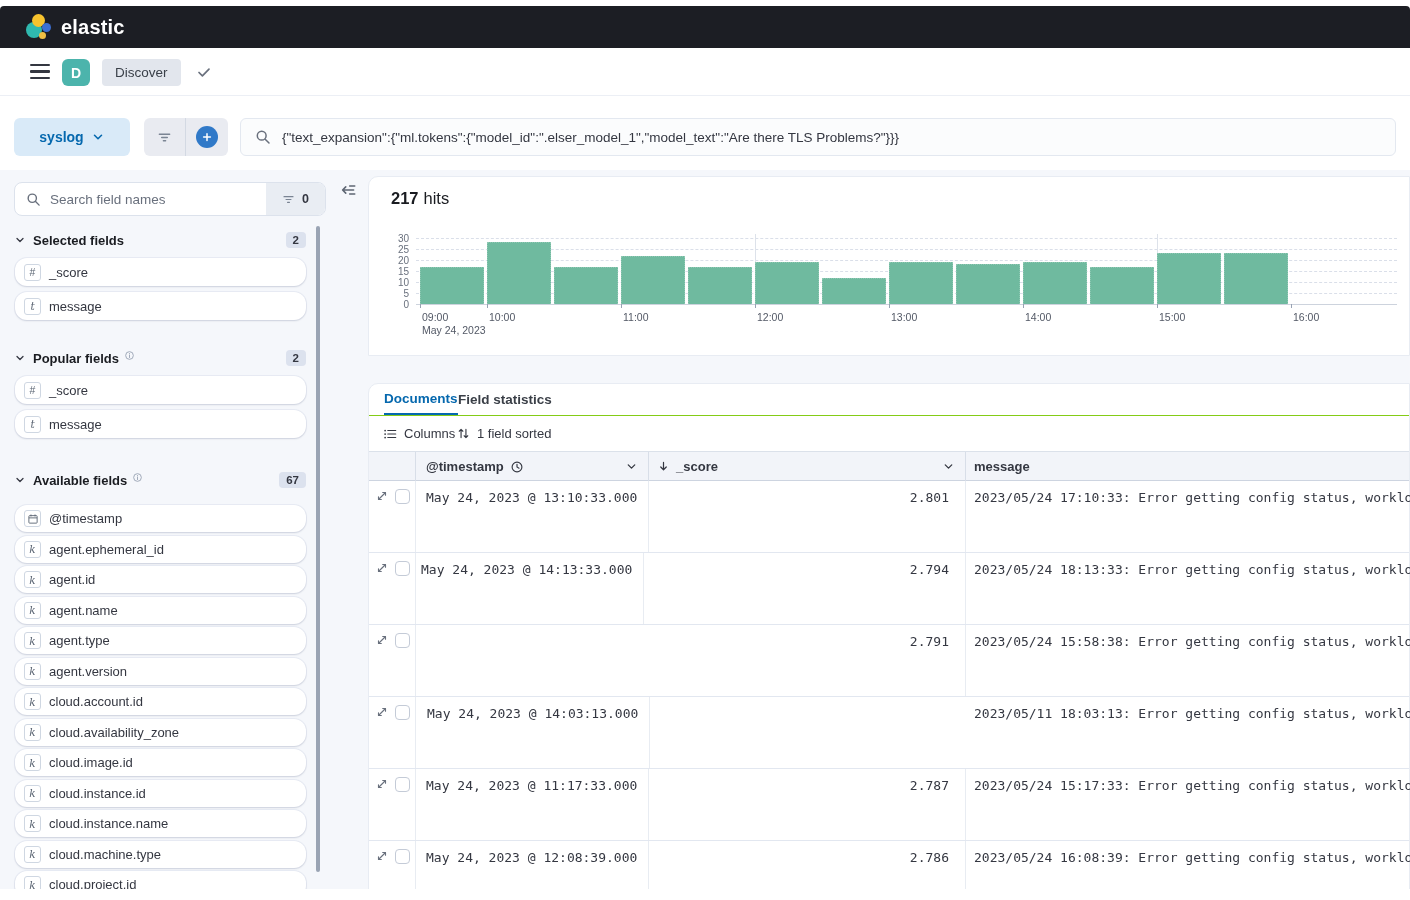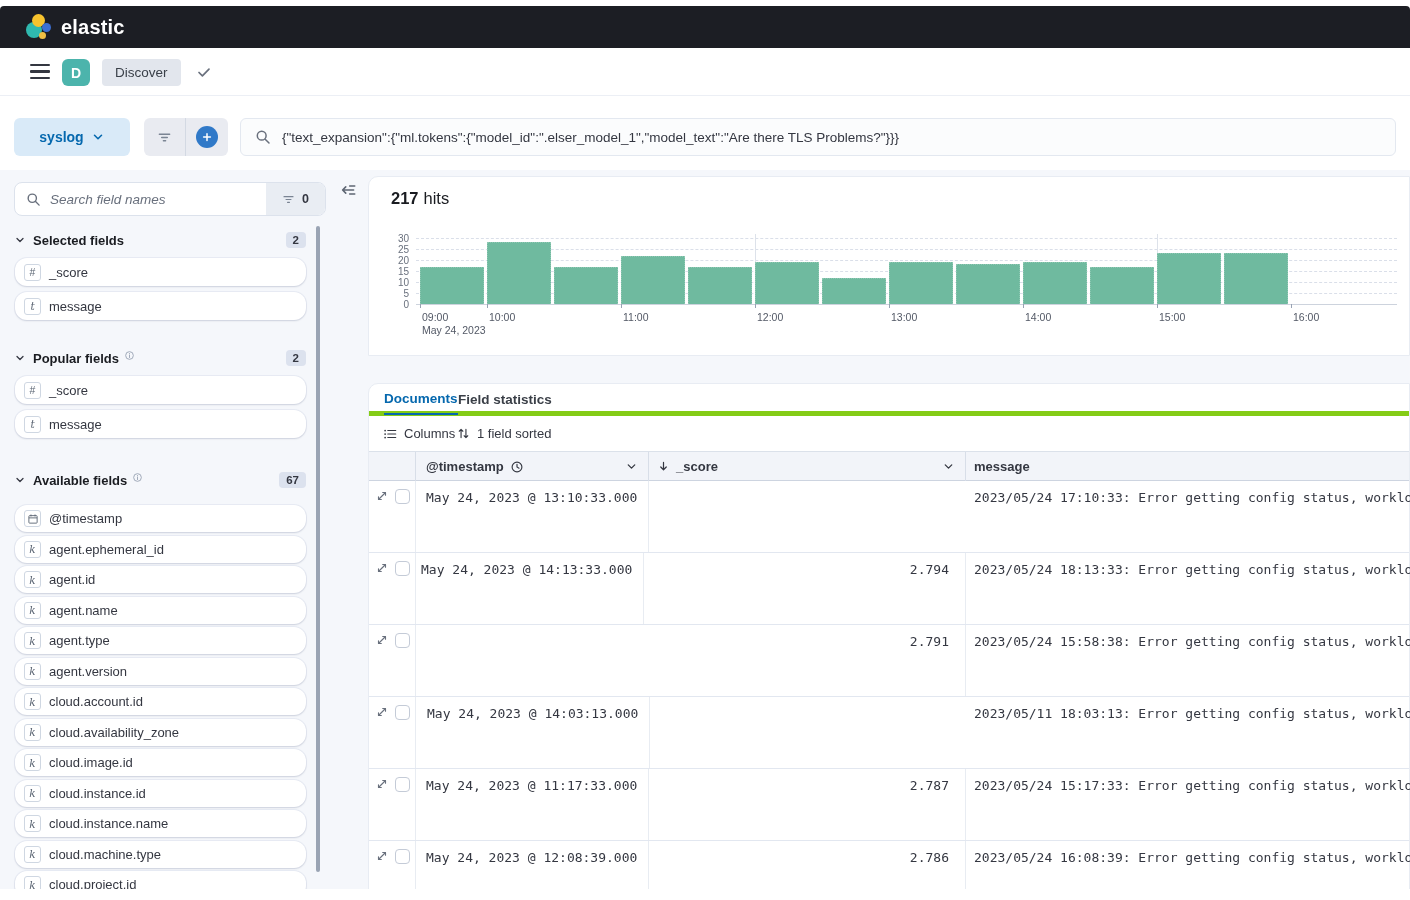--- a/index.html
+++ b/index.html
@@ -33,21 +33,21 @@
   .filter-group .seg:first-child { border-right:1px solid #d3d9e3; }
   .plus-circle { width:22px; height:22px; border-radius:50%; background:#3079c8; display:flex; align-items:center; justify-content:center; }
   .query-input { position:absolute; left:240px; top:22px; width:1156px; height:38px; background:#fbfcfd; border:1px solid #e3e8f0; border-radius:6px; display:flex; align-items:center; padding:0 14px; gap:11px; }
   .query-text { font-size:13.5px; color:#343741; white-space:nowrap; overflow:hidden; }
 
   
   .content-bg { position:absolute; left:0; top:170px; width:1410px; height:730px; background:#f5f7fb; }
 
   
   .fieldsearch { position:absolute; left:14px; top:182px; width:312px; height:34px; background:#fff; border:1px solid #dce2ec; border-radius:8px; display:flex; align-items:center; overflow:hidden; }
-  .fieldsearch input { flex:1; border:none; outline:none; background:transparent; font-size:13.5px; color:#343741; font-family:inherit; padding-left:9px;font-style:italic; }
+  .fieldsearch input { flex:1; border:none; outline:none; background:transparent; font-size:13.5px; color:#343741; font-family:inherit; padding-left:9px; }
   .fieldsearch input::placeholder { color:#69707d; }
   .fieldsearch .icon-pad { padding-left:11px; display:flex; }
   .fieldsearch .filterseg { width:59px; height:100%; background:#e9edf3; display:flex; align-items:center; justify-content:center; gap:7px; cursor:pointer; }
   .fieldsearch .filterseg b { font-size:12.5px; color:#343741; }
   .collapse-btn { position:absolute; left:337px; top:179px; width:22px; height:22px; cursor:pointer; display:flex; align-items:center; justify-content:center; }
   .side-scrollbar { position:absolute; left:316px; top:226px; width:4px; height:646px; background:#9aa4b4; border-radius:2px; }
 
   .sec-header { position:absolute; left:14px; width:292px; height:20px; display:flex; align-items:center; }
   .sec-header .title { font-size:13px; font-weight:bold; color:#1a1c21; margin-left:7px; }
   .sec-header .info { margin-left:5px; margin-top:-5px; }
@@ -65,21 +65,21 @@
   .histogram { position:absolute; left:0; top:0; width:100%; height:100%; }
   .gridline-h { position:absolute; height:0; border-top:1px dashed #dadfe9; }
   .baseline { position:absolute; height:0; border-top:1px solid #cdd3dd; }
   .gridline-v { position:absolute; width:0; border-left:1px solid #dde2ea; }
   .bar { position:absolute; background:#6fba9f; border:1px dotted #8ec7b2; border-bottom:none; }
   .ylab { position:absolute; width:30px; text-align:right; font-size:10px; color:#69707d; }
   .xtick { position:absolute; width:1px; height:4px; background:#98a2b3; }
   .xlab { position:absolute; font-size:10.5px; color:#535966; white-space:nowrap; }
 
   .docs-card { position:absolute; left:368px; top:383px; width:1042px; height:517px; background:#fff; border:1px solid #e8ecf3; border-radius:10px 0 0 0; }
-  .tabs-row { position:absolute; left:0; top:0; width:100%; height:32px; border-bottom:5px solid #84cc16; }
+  .tabs-row { position:absolute; left:0; top:0; width:100%; height:32px; border-bottom:1px solid #84cc16; }
   .tab { position:absolute; top:0; height:31px; display:flex; align-items:center; font-size:13.5px; font-weight:bold; cursor:pointer; }
   .tab.active { color:#0568ae; border-bottom:2px solid #0568ae; }
   .tab.inactive { color:#3a3f47; }
   .toolbar-row { position:absolute; left:0; top:32px; width:100%; height:35px; }
   .tool-item { position:absolute; top:0; height:35px; display:flex; align-items:center; gap:7px; font-size:13px; color:#343741; cursor:pointer;text-align:right; }
   .grid-header { position:absolute; left:0; top:67px; width:100%; height:30px; background:#f2f4f9; border-top:1px solid #dbe1ea; border-bottom:1px solid #cdd4e0; }
   .hcell { position:absolute; top:0; height:29px; display:flex; align-items:center; font-size:13px; font-weight:bold; color:#343741; border-right:1px solid #d8dee8; }
   .hcell .chev { margin-left:auto; margin-right:10px; display:flex; }
   .grid-row { position:absolute; left:0; width:100%; height:72px; background:#fff; border-bottom:1px solid #e2e7f0; }
   .cell { position:absolute; top:0; height:100%; border-right:1px solid #e8ecf2; }
@@ -394,20 +394,21 @@
         <div class="grid-row" style="top: 97px;">
           <div class="cell rowctl" style="left: 0px; width: 47px;">
             <span>
               <svg viewBox="0 0 16 16" width="14" height="14" class="sicon">
                 <path d="M4 12L12 4M12 4H8.8M12 4v3.2M4 12h3.2M4 12V8.8" fill="none" stroke="#69707d" stroke-width="1.3" stroke-linecap="round" stroke-linejoin="round"></path>
               </svg>
             </span>
             <span class="checkbox"></span>
           </div>
           <div class="cell mono ts-cell" style="left: 47px; width: 233px;">May 24, 2023 @ 13:10:33.000</div>
+          <div class="cell mono score-cell" style="left: 280px; width: 317px;">2.801</div>
           <div class="cell mono msg-cell" style="left: 597px; width: 445px;">2023/05/24 17:10:33: Error getting config status, worklo</div>
         </div>
         <div class="grid-row" style="top: 169px;">
           <div class="cell rowctl" style="left: 0px; width: 47px;">
             <span>
               <svg viewBox="0 0 16 16" width="14" height="14" class="sicon">
                 <path d="M4 12L12 4M12 4H8.8M12 4v3.2M4 12h3.2M4 12V8.8" fill="none" stroke="#69707d" stroke-width="1.3" stroke-linecap="round" stroke-linejoin="round"></path>
               </svg>
             </span>
             <span class="checkbox"></span>

